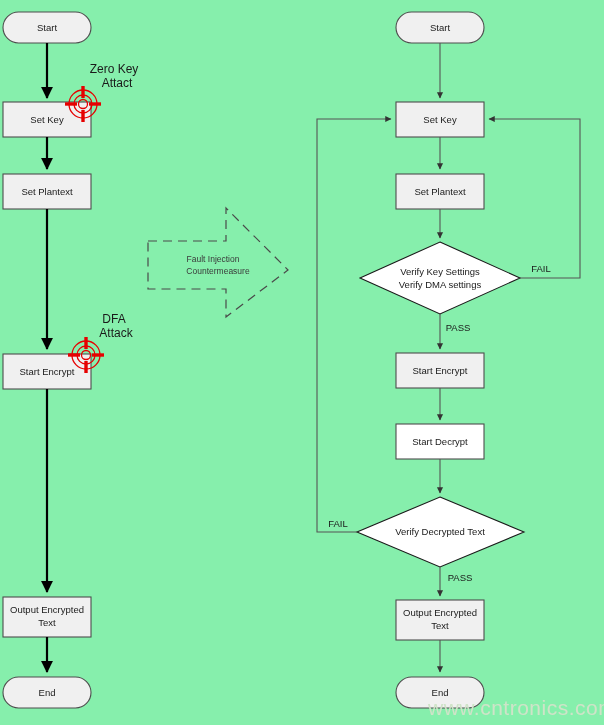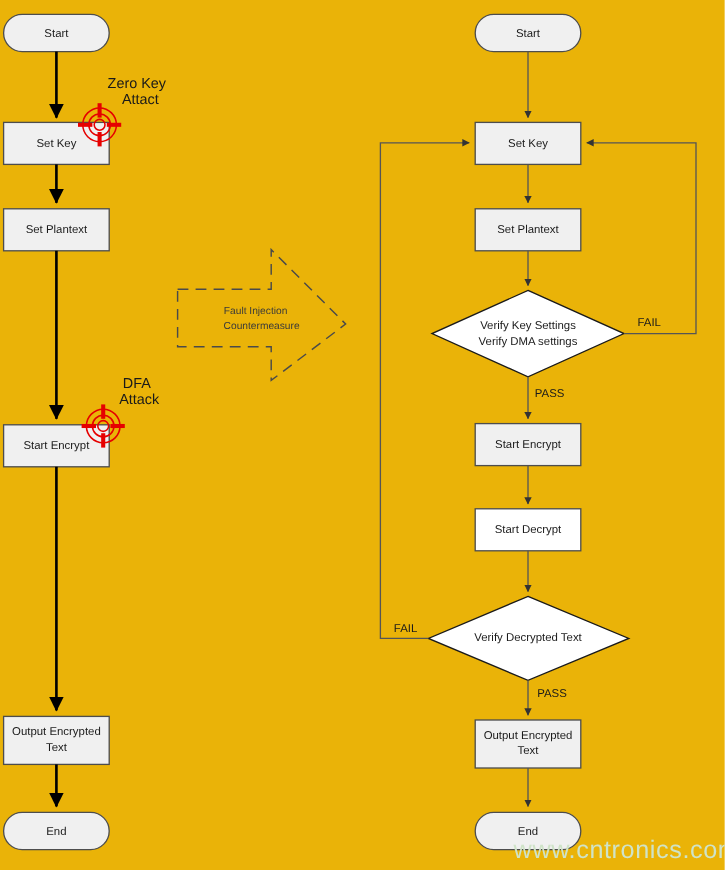--- a/index.html
+++ b/index.html
@@ -7,21 +7,21 @@
     padding: 0;
     background: #ffffff;
   }
   body {
     font-family: "Liberation Sans", sans-serif;
   }
   #canvas {
     position: relative;
     width: 604px;
     height: 725px;
-    background: #eab308;
+    background: #86efac;
     overflow: hidden;
   }
   svg.flow {
     position: absolute;
     left: 0;
     top: 0;
     width: 604px;
     height: 725px;
   }
   .node-text {

